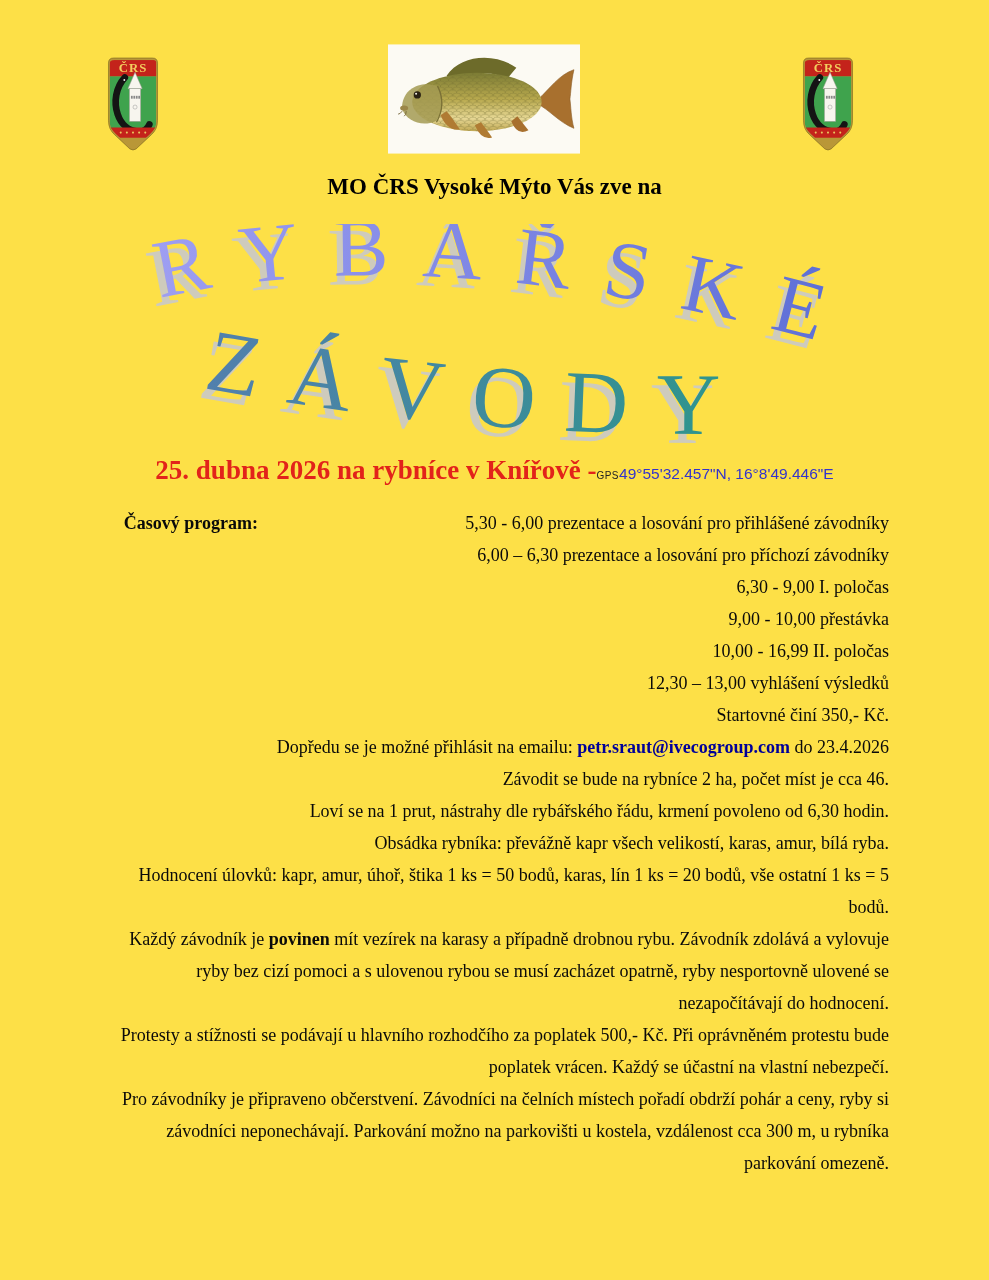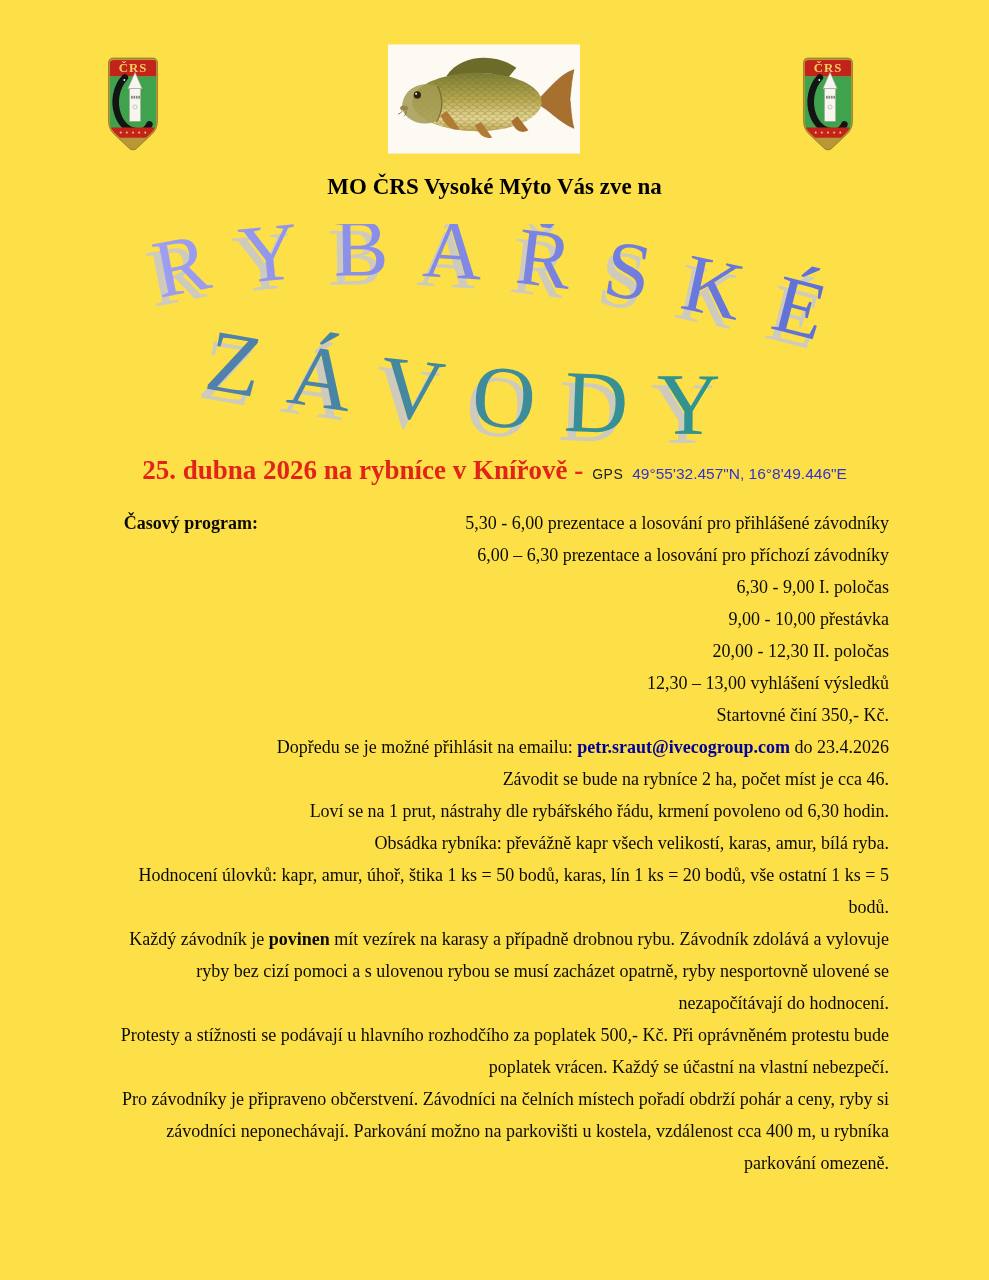--- a/index.html
+++ b/index.html
@@ -19,25 +19,25 @@
   .badge-right { left: 802px; top: 57px; }
   .fish-art { position: absolute; left: 388px; top: 44px; width: 192px; height: 110px; }
   .invite-title {
     position: absolute; left: 0; top: 174px; width: 100%;
     text-align: center; font-size: 23px; font-weight: bold; color: #000;
   }
   .wordart { position: absolute; left: 135px; top: 224px; width: 715px; height: 228px; }
   .wordart text { font-family: "Liberation Serif", serif; }
   .date-row {
     position: absolute; left: 0; top: 455px; width: 100%;
-    display: flex; justify-content: center; align-items: baseline; gap: 9px;
+    display: flex; justify-content: center; align-items: baseline; 
     white-space: nowrap;
   }
   .date-red { font-size: 27px; font-weight: bold; color: #e2231a; }
-  .gps-label { font-family: "Liberation Sans", sans-serif; font-size: 14px; color: #222; letter-spacing: 0.5px; }
+  .gps-label { font-family: "Liberation Sans", sans-serif; font-size: 10px; color: #222; letter-spacing: 0.5px; }
   .gps-coords { font-family: "Liberation Sans", sans-serif; font-size: 15.5px; color: #3333cc; text-decoration: none; }
   .content {
     position: absolute; left: 95px; top: 507px; width: 794px;
     font-size: 18px; line-height: 32px; text-align: right;
   }
   .program { display: grid; grid-template-columns: 163px 1fr; }
   .program-label { font-weight: bold; }
   .program-items div { white-space: nowrap; }
   .content p { margin: 0; }
   .email-link { color: #000099; font-weight: bold; text-decoration: none; }
@@ -156,33 +156,33 @@
 
   <div class="content">
 
     <div class="program">
       <div class="program-label">Časový program:</div>
       <div class="program-items">
         <div>5,30 - 6,00 prezentace a losování pro přihlášené závodníky</div>
         <div>6,00 – 6,30 prezentace a losování pro příchozí závodníky</div>
         <div>6,30 - 9,00 I. poločas</div>
         <div>9,00 - 10,00 přestávka</div>
-        <div>20,00 - 12,30 II. poločas</div>
+        <div>10,00 - 16,99 II. poločas</div>
         <div>12,30 – 13,00 vyhlášení výsledků</div>
       </div>
     </div>
 
     <p>Startovné činí 350,- Kč.</p>
 
     <p><span>Dopředu se je možné přihlásit na emailu: </span><a class="email-link">petr.sraut@ivecogroup.com</a><span> do 23.4.2026</span></p>
 
     <p>Závodit se bude na rybníce 2 ha, počet míst je cca 46.</p>
     <p>Loví se na 1 prut, nástrahy dle rybářského řádu, krmení povoleno od 6,30 hodin.</p>
     <p>Obsádka rybníka: převážně kapr všech velikostí, karas, amur, bílá ryba.</p>
     <p>Hodnocení úlovků: kapr, amur, úhoř, štika 1 ks = 50 bodů, karas, lín 1 ks = 20 bodů, vše ostatní 1 ks = 5 bodů.</p>
 
     <p><span>Každý závodník je </span><span class="bold">povinen</span><span> mít vezírek na karasy a případně drobnou rybu. Závodník zdolává a vylovuje ryby bez cizí pomoci a s ulovenou rybou se musí zacházet opatrně, ryby nesportovně ulovené se nezapočítávají do hodnocení.</span></p>
 
     <p>Protesty a stížnosti se podávají u hlavního rozhodčího za poplatek 500,- Kč. Při oprávněném protestu bude poplatek vrácen. Každý se účastní na vlastní nebezpečí.</p>
-    <p>Pro závodníky je připraveno občerstvení. Závodníci na čelních místech pořadí obdrží pohár a ceny, ryby si závodníci neponechávají. Parkování možno na parkovišti u kostela, vzdálenost cca 400 m, u rybníka parkování omezeně.</p>
+    <p>Pro závodníky je připraveno občerstvení. Závodníci na čelních místech pořadí obdrží pohár a ceny, ryby si závodníci neponechávají. Parkování možno na parkovišti u kostela, vzdálenost cca 300 m, u rybníka parkování omezeně.</p>
 
   </div>
 </div>
 
 </body></html>

